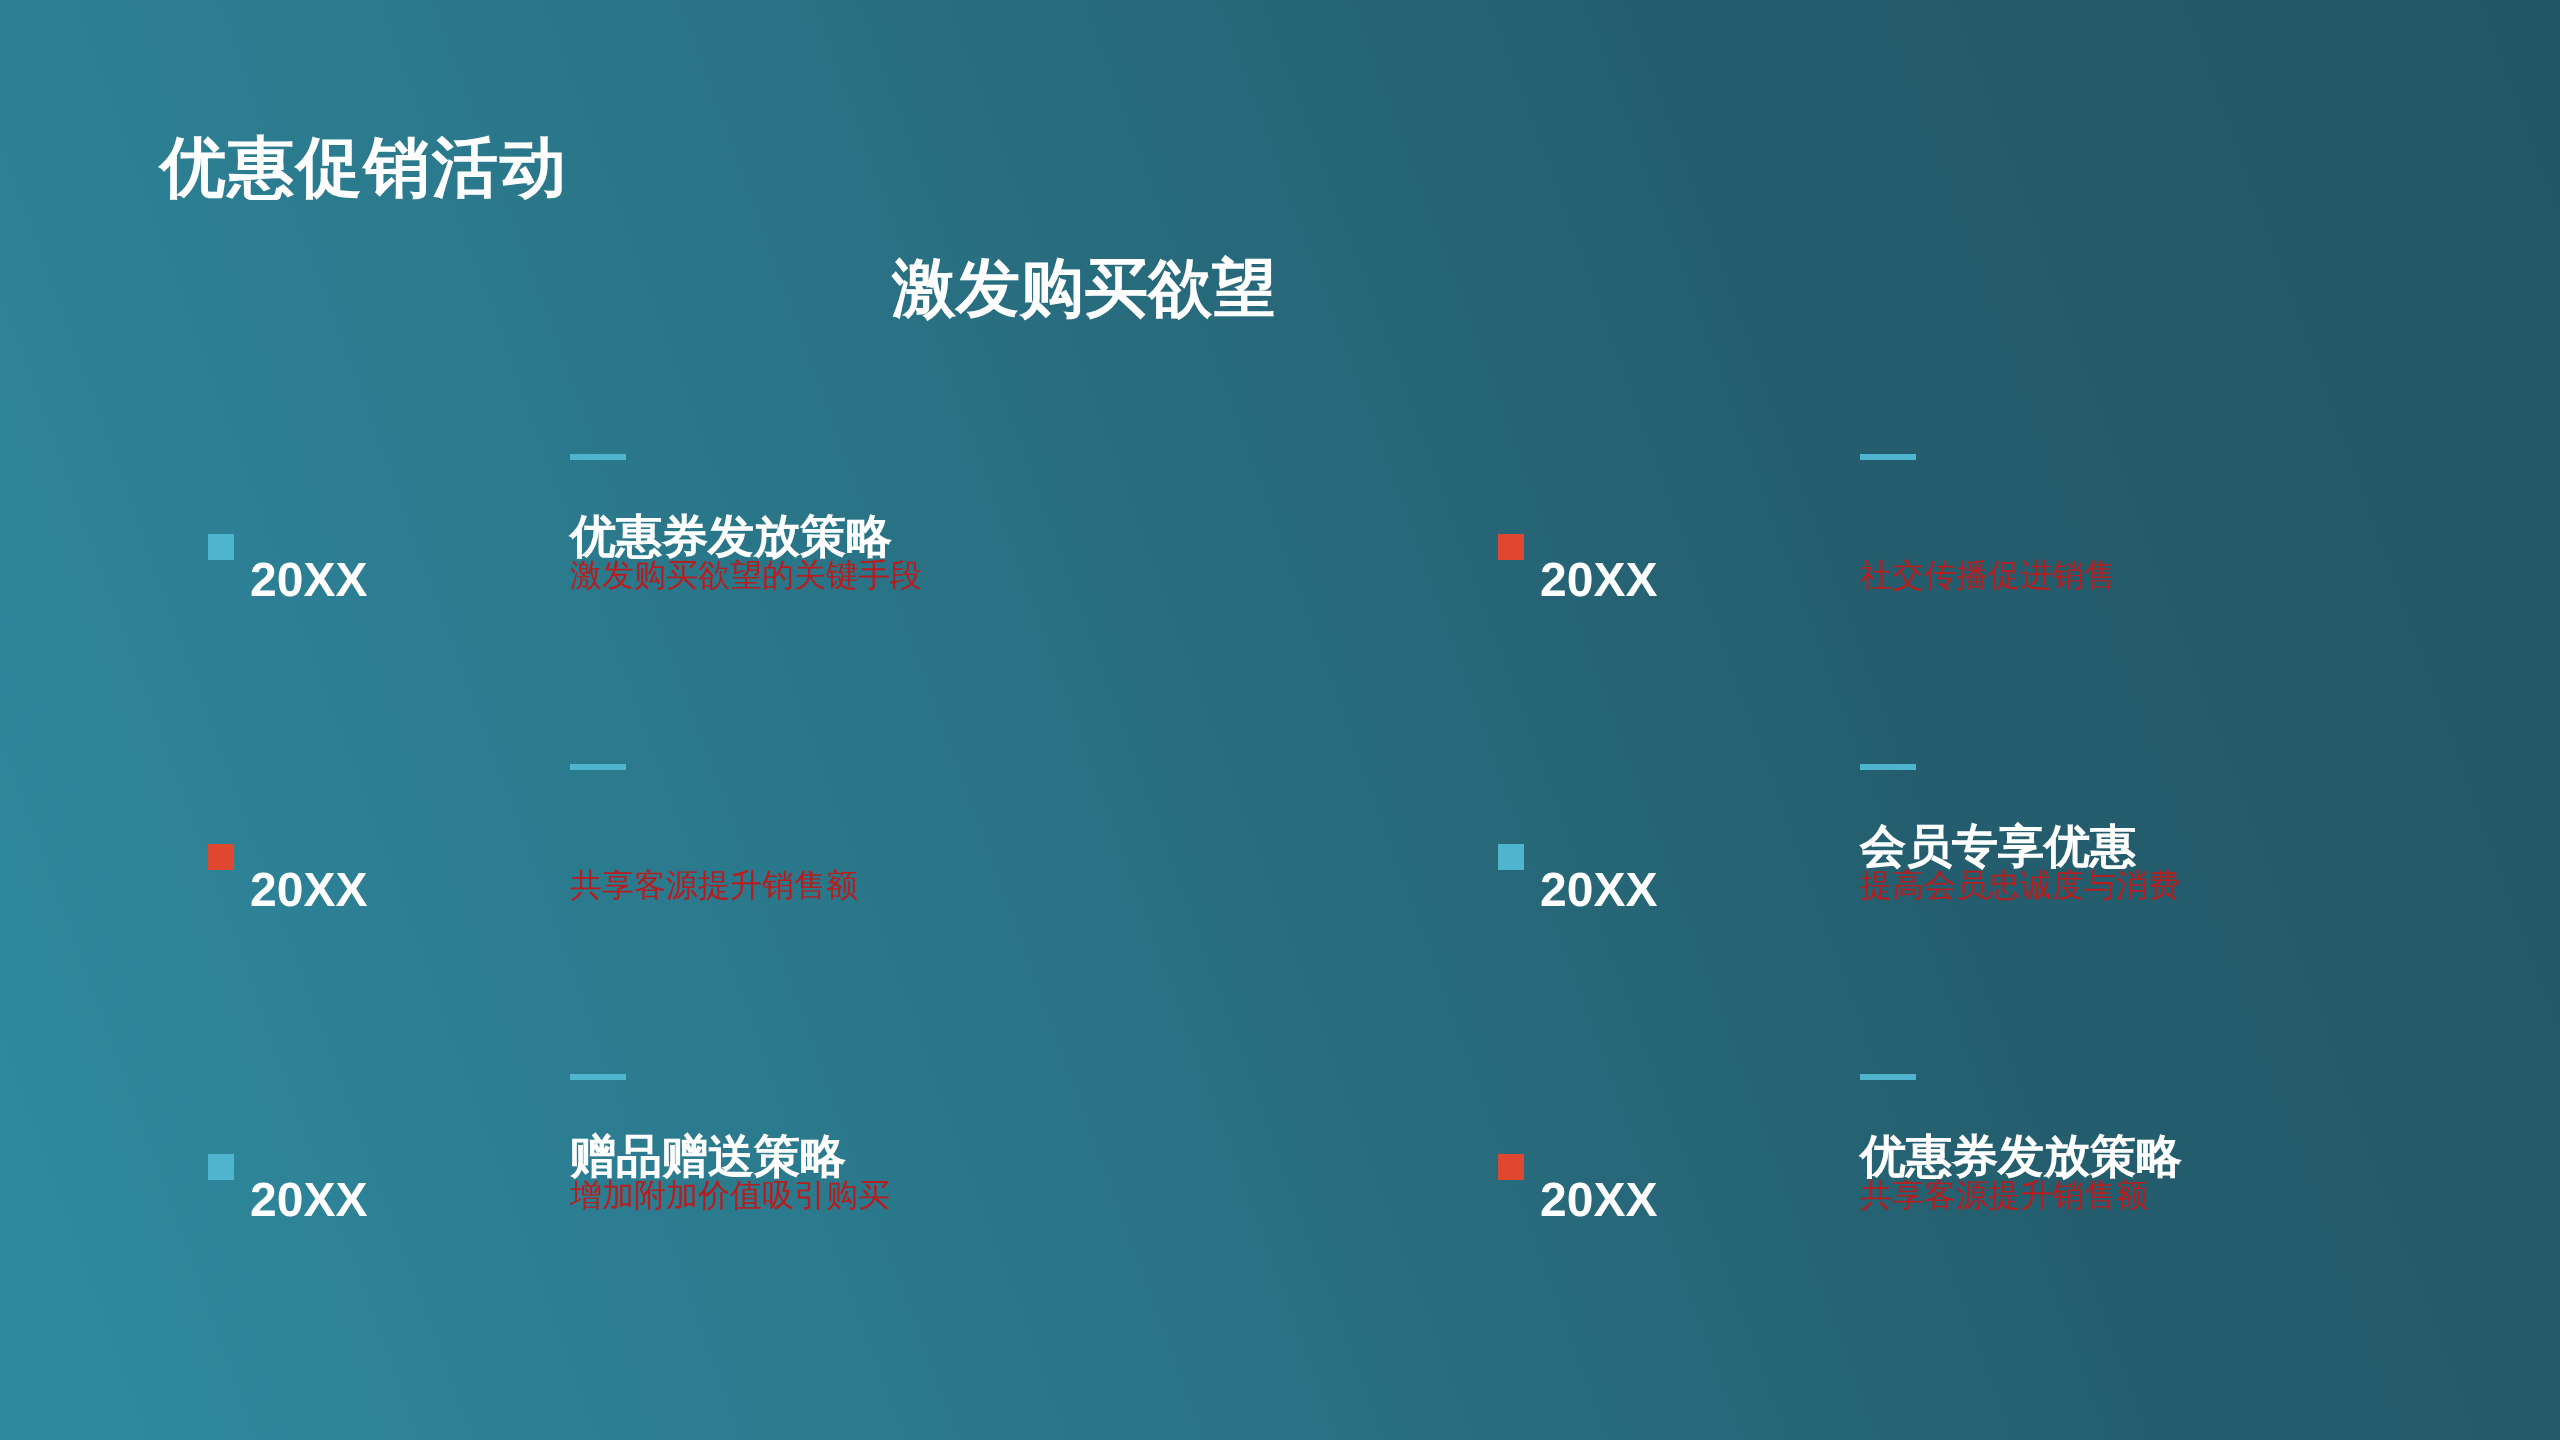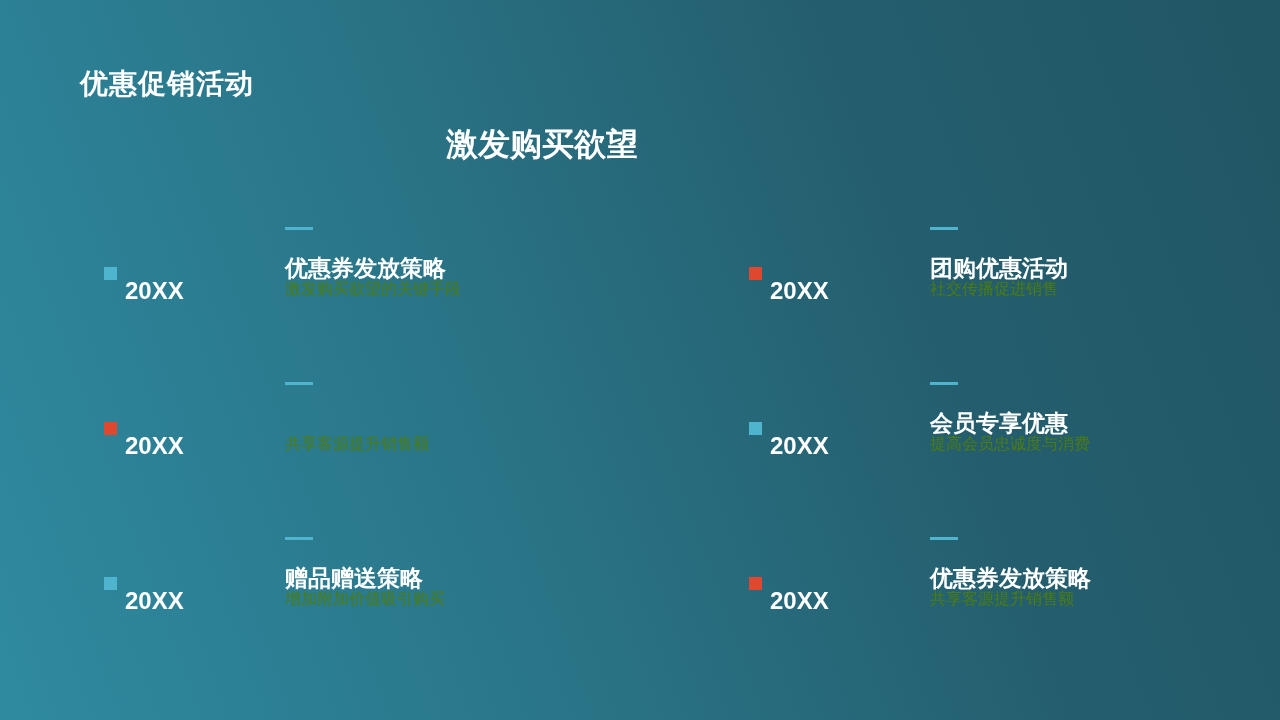--- a/index.html
+++ b/index.html
@@ -4,21 +4,21 @@
 <style>
   html, body { margin:0; padding:0; }
   body {
     width:1280px; height:720px; overflow:hidden; position:relative;
     background: linear-gradient(70deg, #2f8aa0 0%, #2a7689 35%, #245e6e 70%, #215664 100%);
     font-family: "Liberation Sans", "DejaVu Sans", sans-serif;
     color:#fff;
   }
   .title {
     position:absolute; left:80px; top:62px;
-    font-size:28px; font-weight:bold; letter-spacing:1px; line-height:44px;
+    font-size:33px; font-weight:bold; letter-spacing:1px; line-height:44px;
   }
   .subtitle {
     position:absolute; left:0; width:1084px; top:124px; text-align:center;
     font-size:32px; font-weight:bold; line-height:40px;
   }
   .item { position:absolute; width:560px; height:80px; }
   .marker {
     position:absolute; left:0; top:40px; width:13px; height:13px;
   }
   .year {
@@ -27,42 +27,41 @@
   }
   .bar {
     position:absolute; left:181px; top:0; width:28px; height:3px; background:#4fb5cf;
   }
   .head {
     position:absolute; left:181px; top:26px;
     font-size:23px; font-weight:bold; line-height:30px; white-space:nowrap;
   }
   .desc {
     position:absolute; left:181px; top:51px;
-    font-size:16px; line-height:22px; color:#4d7c0f; white-space:nowrap;
+    font-size:16px; line-height:22px; color:#b91c1c; white-space:nowrap;
   }
 </style>
 </head>
 <body>
 
 <div class="title">优惠促销活动</div>
 <div class="subtitle">激发购买欲望</div>
 
 <div class="item" style="left:104px; top:227px;">
   <div class="marker" style="background:#4fb5cf;"></div>
   <div class="year">20XX</div>
   <div class="bar"></div>
   <div class="head">优惠券发放策略</div>
   <div class="desc">激发购买欲望的关键手段</div>
 </div>
 
 <div class="item" style="left:749px; top:227px;">
   <div class="marker" style="background:#e0472f;"></div>
   <div class="year">20XX</div>
   <div class="bar"></div>
-  <div class="head">团购优惠活动</div>
   <div class="desc">社交传播促进销售</div>
 </div>
 
 <div class="item" style="left:104px; top:382px;">
   <div class="marker" style="background:#e0472f;"></div>
   <div class="year">20XX</div>
   <div class="bar"></div>
   <div class="desc">共享客源提升销售额</div>
 </div>
 

